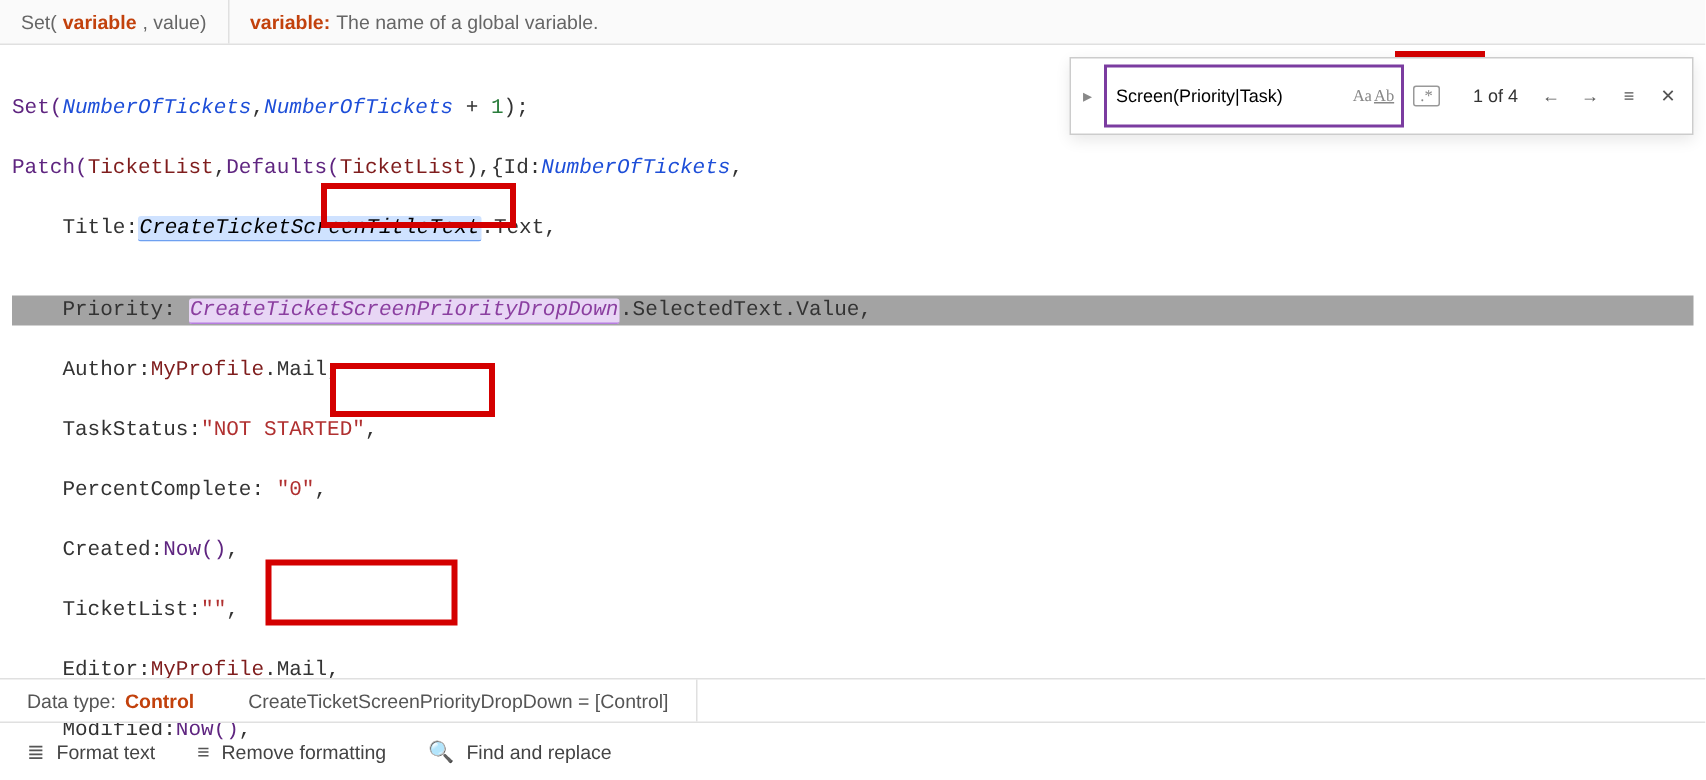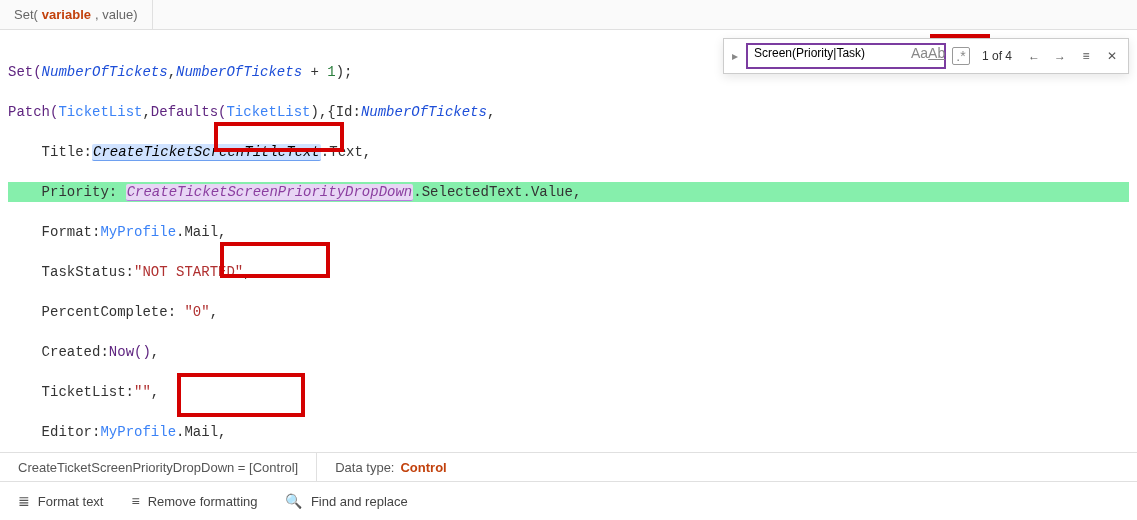--- a/index.html
+++ b/index.html
@@ -33,24 +33,24 @@
   .code-area {
     font-family: Consolas, "Courier New", monospace;
     font-size: 14px;
     line-height: 20px;
     padding: 12px 8px 10px 8px;
     white-space: pre;
     position: relative;
   }
   .t-darkpurple { color: #5f2580; }
   .t-green  { color: #1d4ed8; font-style: italic; }
-  .t-teal   { color: #3b82f6; margin-top: 28px; }
+  .t-teal   { color: #7f1d1d; margin-top: 28px; }
   .t-num    { color: #2a7d3c; }
   .t-red    { color: #b03030; }
-  .hl-line { background: #86efac; }
+  .hl-line { background: #a3a3a3; margin-top: 15px; }
   .ident {
     font-style: italic;
     border-radius: 2px;
     padding: 0 1px;
   }
   .bg-blue   { background: #cfe2ff; border-bottom: 1px solid #6ea0f0; color: #000000; }
   .bg-purple { background: #e8d6f5; border-bottom: 1px solid #b77de0; color: #8b3fa0; }
   .bg-orange { background: #ffe1c0; border-bottom: 1px solid #f0a860; color: #c46b1f; }
   .find-bar {
     position: absolute;
@@ -66,42 +66,43 @@
     font-size: 12px;
     z-index: 10;
   }
   .find-trig {
     width: 10px;
     text-align: center;
     color: #888;
   }
   .find-input-wrap {
     display: flex;
-    align-items: flex-start;
+    align-items: center;
     border: 2px solid #7b3ca0;
     background: #fff;
     width: 200px;
-    height: 26px;
+    height: 42px;
     padding: 0 4px;
   }
   .find-input {
     border: none;
     outline: none;
     font-size: 12px;
     flex: 1;
     background: transparent;
   }
   .find-ic {
     width: 18px;
     text-align: center;
-    font-size: 14px;
+    font-size: 11px;
     color: #888;
     cursor: pointer;
-  }
-  .find-count { color:#333; padding:0 6px; }
+    font-family: Liberation Serif, serif;
+  }
+  .find-count { color:#333; padding:0 6px;margin-left:10px; }
   .find-btn {
     width: 20px; height: 20px;
     display:flex;align-items:center;justify-content:center;
     color:#555; cursor:pointer;
   }
   .red-box {
     position: absolute;
     border: 4px solid #d40000;
     pointer-events: none;
     z-index: 5;
@@ -143,28 +144,32 @@
 </style>
 </head>
 <body>
 
 <div class="top-bar">
   <div class="top-seg">
     <span>Set(</span>
       <b class="key">variable</b>
       <span>, value)</span>
   </div>
+  <div class="top-seg" style="border-right:none">
+    <b class="key">variable:</b>
+      <span> The name of a global variable.</span>
+  </div>
 </div>
 
 <div class="code-area">
 <div><span class="t-darkpurple">Set(</span><span class="t-green">NumberOfTickets</span><span>,</span><span class="t-green">NumberOfTickets</span><span> + </span><span class="t-num">1</span><span>);</span></div>
 <div><span class="t-darkpurple">Patch(</span><span class="t-teal">TicketList</span><span>,</span><span class="t-darkpurple">Defaults(</span><span class="t-teal">TicketList</span><span>),{Id:</span><span class="t-green">NumberOfTickets</span><span>,</span></div>
 <div><span>    Title:</span><span class="ident bg-blue">CreateTicketScreenTitleText</span><span>.Text,</span></div>
 <div class="hl-line"><span>    Priority: </span><span class="ident bg-purple">CreateTicketScreenPriorityDropDown</span><span>.SelectedText.Value,</span></div>
-<div><span>    Format:</span><span class="t-teal">MyProfile</span><span>.Mail,</span></div>
+<div><span>    Author:</span><span class="t-teal">MyProfile</span><span>.Mail,</span></div>
 <div><span>    TaskStatus:</span><span class="t-red">"NOT STARTED"</span><span>,</span></div>
 <div><span>    PercentComplete: </span><span class="t-red">"0"</span><span>,</span></div>
 <div><span>    Created:</span><span class="t-darkpurple">Now()</span><span>,</span></div>
 <div><span>    TicketList:</span><span class="t-red">""</span><span>,</span></div>
 <div><span>    Editor:</span><span class="t-teal">MyProfile</span><span>.Mail,</span></div>
 <div><span>    Modified:</span><span class="t-darkpurple">Now()</span><span>,</span></div>
 
 
 
 
@@ -186,26 +191,26 @@
   <span class="find-btn">≡</span>
   <span class="find-btn">✕</span>
 </div>
 
 <div class="red-box" style="left:930px; top:34px; width:60px; height:34px"></div>
 <div class="red-box" style="left:214px; top:122px; width:130px; height:30px"></div>
 <div class="red-box" style="left:220px; top:242px; width:110px; height:36px"></div>
 <div class="red-box" style="left:177px; top:373px; width:128px; height:44px"></div>
 
 <div class="status-bar">
-  <div class="status-seg">
-    <span>CreateTicketScreenPriorityDropDown  =  [Control]</span>
-  </div>
   <div class="status-seg" style="border-right:none">
     <span>Data type: </span>
       <b class="key">Control</b>
+  </div>
+  <div class="status-seg">
+    <span>CreateTicketScreenPriorityDropDown  =  [Control]</span>
   </div>
 </div>
 
 <div class="bottom-bar">
   <div class="bot-item">
     <span class="bot-icon">≣</span>
     <span>Format text</span>
   </div>
   <div class="bot-item">
     <span class="bot-icon">≡</span>

